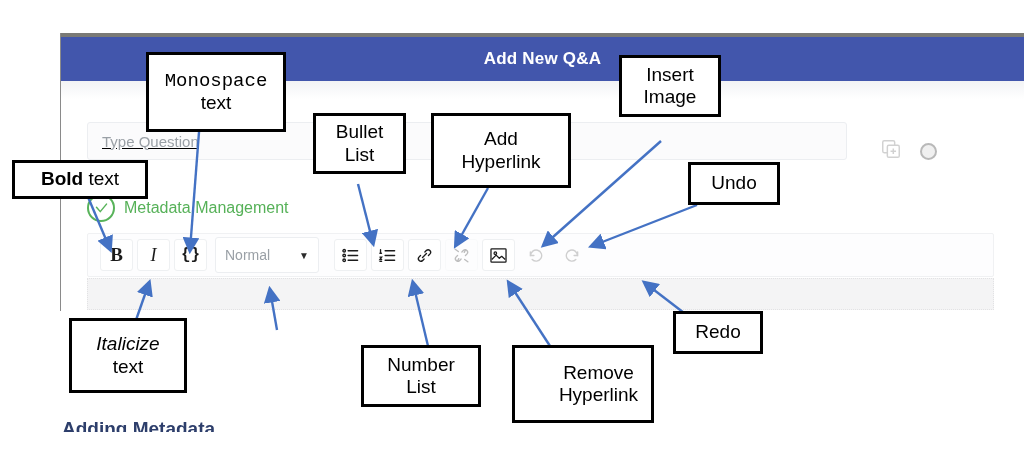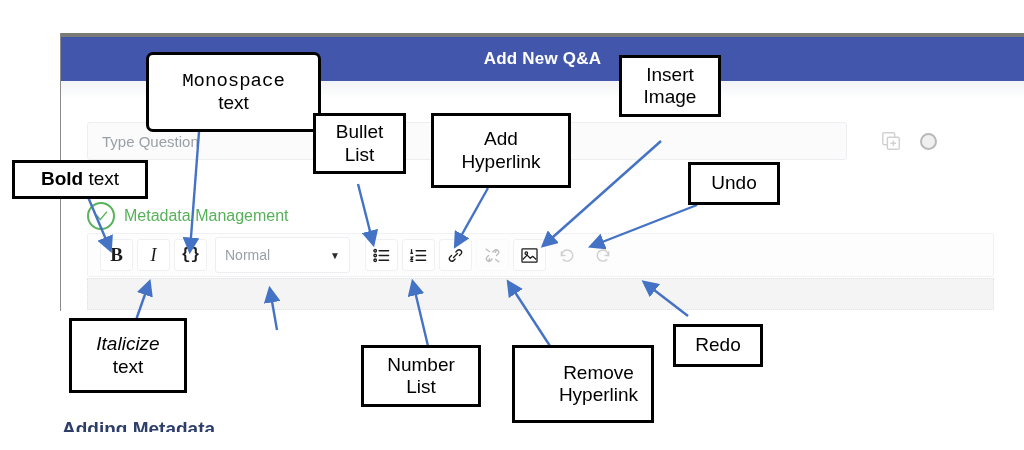--- a/index.html
+++ b/index.html
@@ -27,41 +27,41 @@
     position:absolute;left:61px;top:81px;width:963px;height:234px;
     background:#ffffff;
   }
   .app-body-top-shade{
     position:absolute;left:0;top:0;width:100%;height:18px;
     background:linear-gradient(#f2f3f5,#ffffff);
   }
 
   .question-row{
     position:absolute;left:26px;top:41px;width:907px;height:38px;
-    display:flex;align-items:center;
+    display:flex;align-items:flex-end;text-decoration:underline;
   }
   .question-input{
     width:760px;height:38px;
     background:#fbfbfc;
     border:1px solid #eceef1;
     border-radius:3px;
     display:flex;align-items:center;
     padding-left:14px;box-sizing:border-box;
     color:#9aa0a6;font-size:15px;
   }
   .dup-icon{
     margin-left:33px;width:22px;height:22px;opacity:.30;
   }
   .circle-dot{
     margin-left:18px;width:13px;height:13px;border-radius:50%;
     border:2px solid #b9b9b9;background:#f0f0f0;
   }
 
   .section-row{
-    position:absolute;left:26px;top:121px;
+    position:absolute;left:26px;top:113px;
     display:flex;align-items:center;gap:9px;
   }
   .check-circle{
     width:24px;height:24px;border-radius:50%;
     border:2px solid #58b35a;
     display:flex;align-items:center;justify-content:center;
   }
   .section-label{
     color:#56b158;font-size:16px;
   }
@@ -81,21 +81,21 @@
     display:flex;align-items:center;justify-content:center;
     color:#1b1b1b;
   }
   .tb-btn.plain{border-color:transparent;}
   .tb-btn.dim{opacity:.28;}
   .tb-btn.strokey{color:#5a5a5a;}
   .tb-bold{font-family:"Liberation Serif",serif;font-weight:bold;font-size:19px;}
   .tb-ital{font-family:"Liberation Serif",serif;font-style:italic;font-size:18px;}
   .tb-mono{font-family:"Liberation Mono",monospace;font-size:16px;font-weight:bold;}
   .font-select{
-    margin-left:4px;width:135px;height:31px;
+    margin-left:4px;width:104px;height:31px;
     border:1px solid #eceef1;border-radius:3px;background:#ffffff;
     display:flex;align-items:center;justify-content:space-between;
     padding:17px 9px;box-sizing:border-box;
     color:#9aa0a6;font-size:14px;
   }
   .caret{font-size:10px;color:#2b2b2b;}
   .tb-gap{width:7px;}
 
   .editor-area{
     position:absolute;left:26px;top:197px;width:907px;height:32px;
@@ -271,21 +271,21 @@
       <line x1="697" y1="205" x2="592" y2="246"></line>
       <line x1="88" y1="197" x2="110" y2="249"></line>
       <line x1="136" y1="320" x2="149" y2="283"></line>
       <line x1="277" y1="330" x2="270" y2="290"></line>
       <line x1="428" y1="346" x2="413" y2="283"></line>
       <line x1="550" y1="346" x2="509" y2="283"></line>
       <line x1="688" y1="316" x2="645" y2="283"></line>
     </g>
   </svg>
 
-  <div class="callout" style="left:146px;top:52px;width:175px;height:80px;border-radius:7px;">
+  <div class="callout" style="left:146px;top:52px;width:140px;height:80px;">
     <span class="ln mono-line">Monospace</span>
     <span class="ln">text</span>
   </div>
 
   <div class="callout" style="left:313px;top:113px;width:93px;height:61px;">
     <span class="ln">Bullet</span>
     <span class="ln">List</span>
   </div>
 
   <div class="callout" style="left:431px;top:113px;width:140px;height:75px;">
@@ -315,17 +315,17 @@
   <div class="callout" style="left:361px;top:345px;width:120px;height:62px;">
     <span class="ln">Number</span>
     <span class="ln">List</span>
   </div>
 
   <div class="callout" style="left:512px;top:345px;width:142px;height:78px;padding-left:31px;">
     <span class="ln">Remove</span>
     <span class="ln">Hyperlink</span>
   </div>
 
-  <div class="callout" style="left:673px;top:324px;width:90px;height:43px;">
+  <div class="callout" style="left:673px;top:311px;width:90px;height:43px;">
     <span class="ln">Redo</span>
   </div>
 
 </div>
 
 </body></html>

